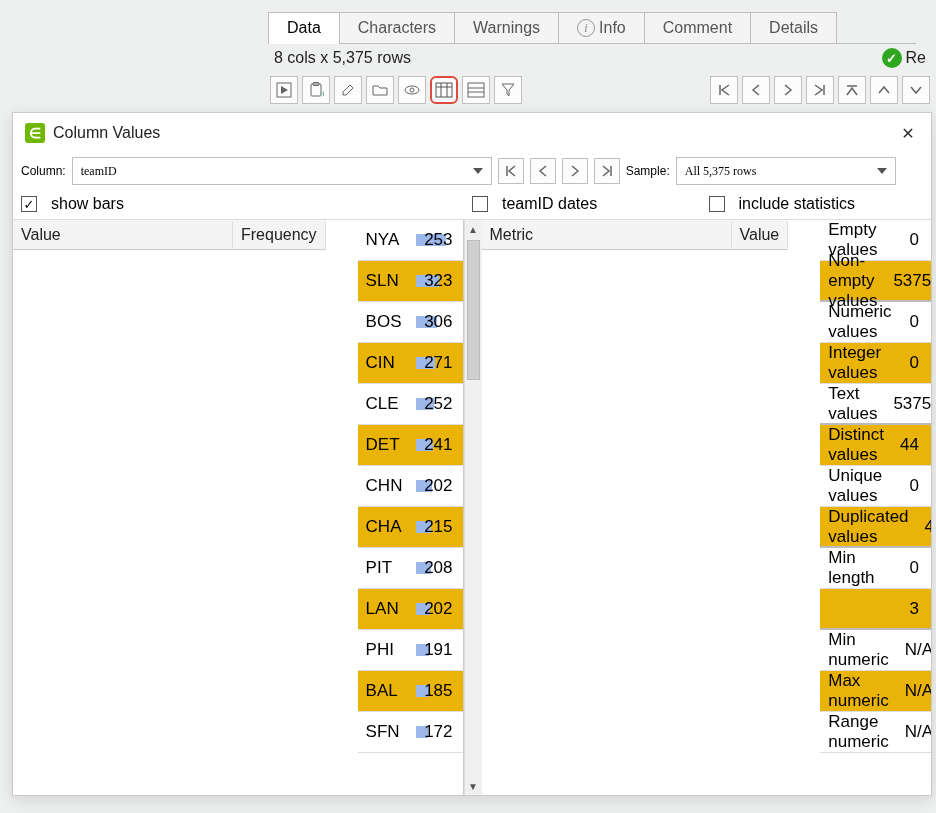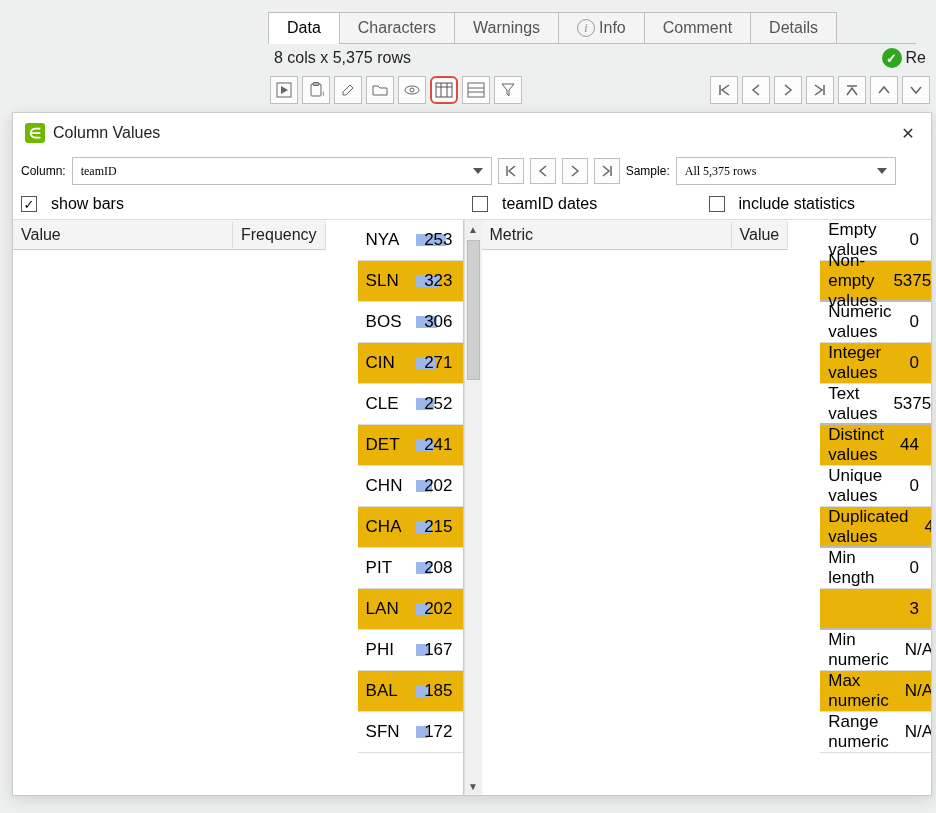--- a/index.html
+++ b/index.html
@@ -481,21 +481,21 @@
           <div class="row">
             <div class="c1">PIT</div>
             <div class="c2"><div class="bar" style="width: 14.4444px;"></div><span>208</span></div>
           </div>
           <div class="row alt">
             <div class="c1">LAN</div>
             <div class="c2"><div class="bar" style="width: 14.0278px;"></div><span>202</span></div>
           </div>
           <div class="row">
             <div class="c1">PHI</div>
-            <div class="c2"><div class="bar" style="width: 13.2639px;"></div><span>167</span></div>
+            <div class="c2"><div class="bar" style="width: 13.2639px;"></div><span>191</span></div>
           </div>
           <div class="row alt">
             <div class="c1">BAL</div>
             <div class="c2"><div class="bar" style="width: 12.8472px;"></div><span>185</span></div>
           </div>
           <div class="row">
             <div class="c1">SFN</div>
             <div class="c2"><div class="bar" style="width: 11.9444px;"></div><span>172</span></div>
           </div>
         </div>

